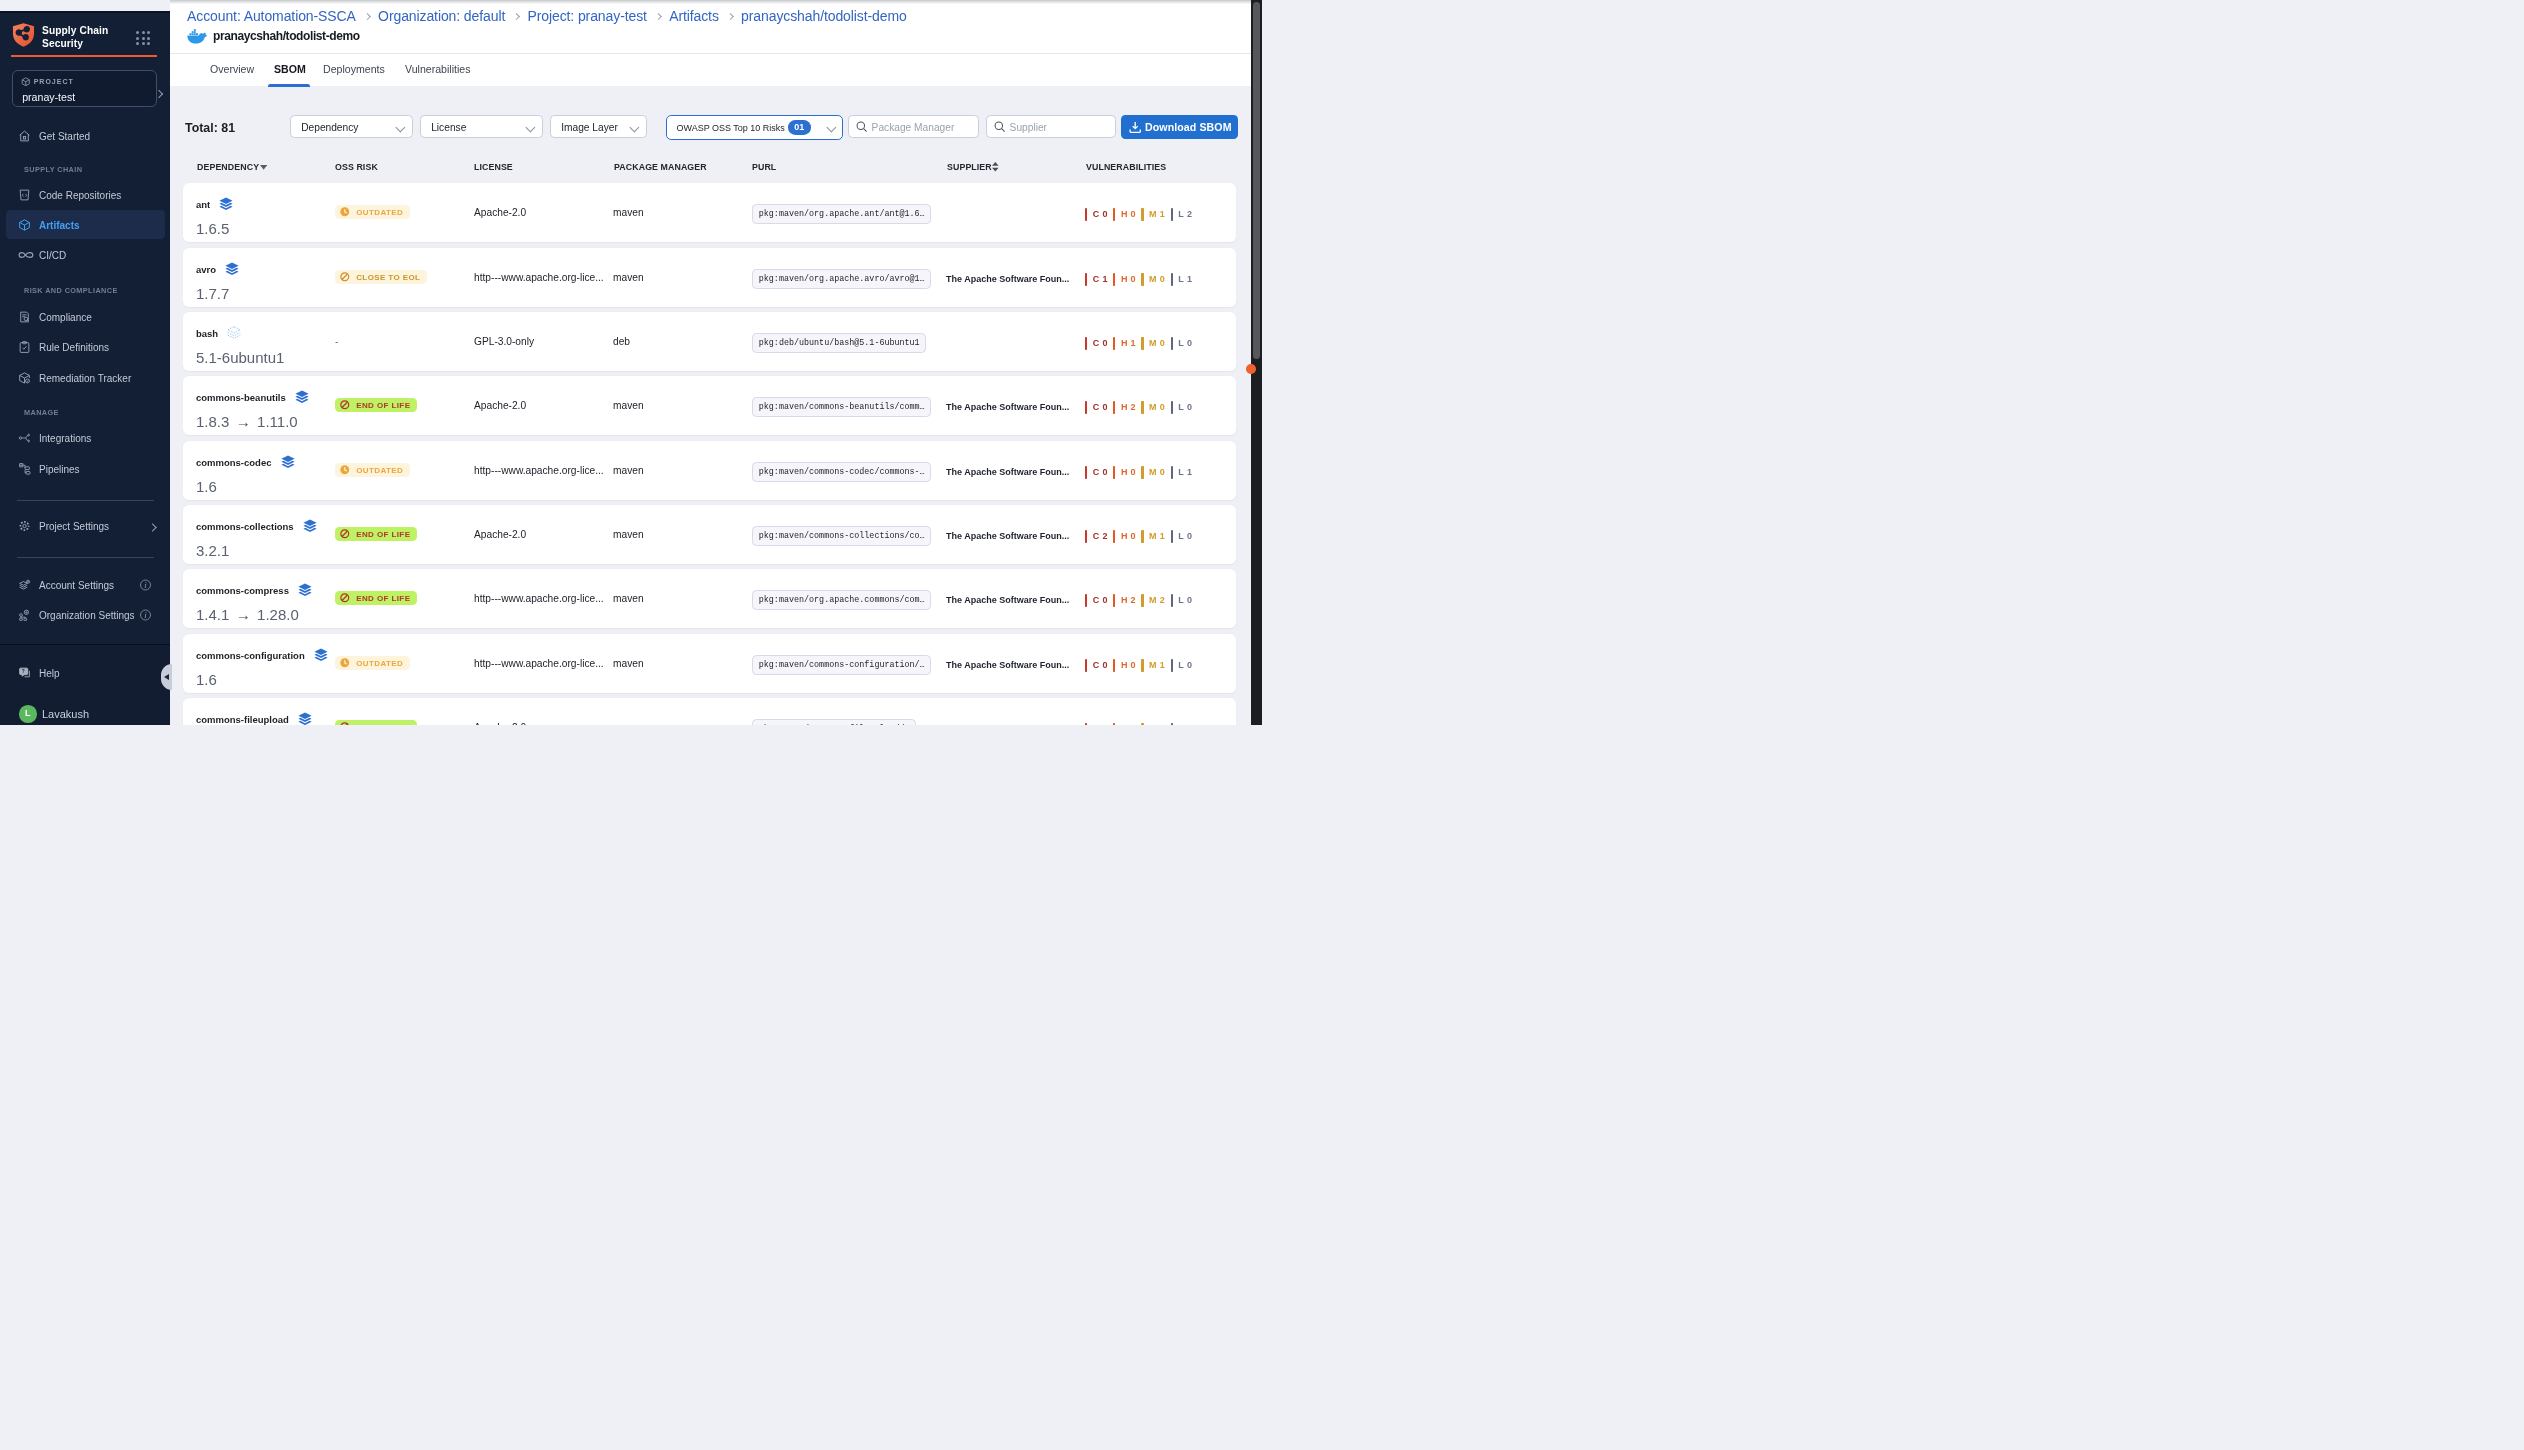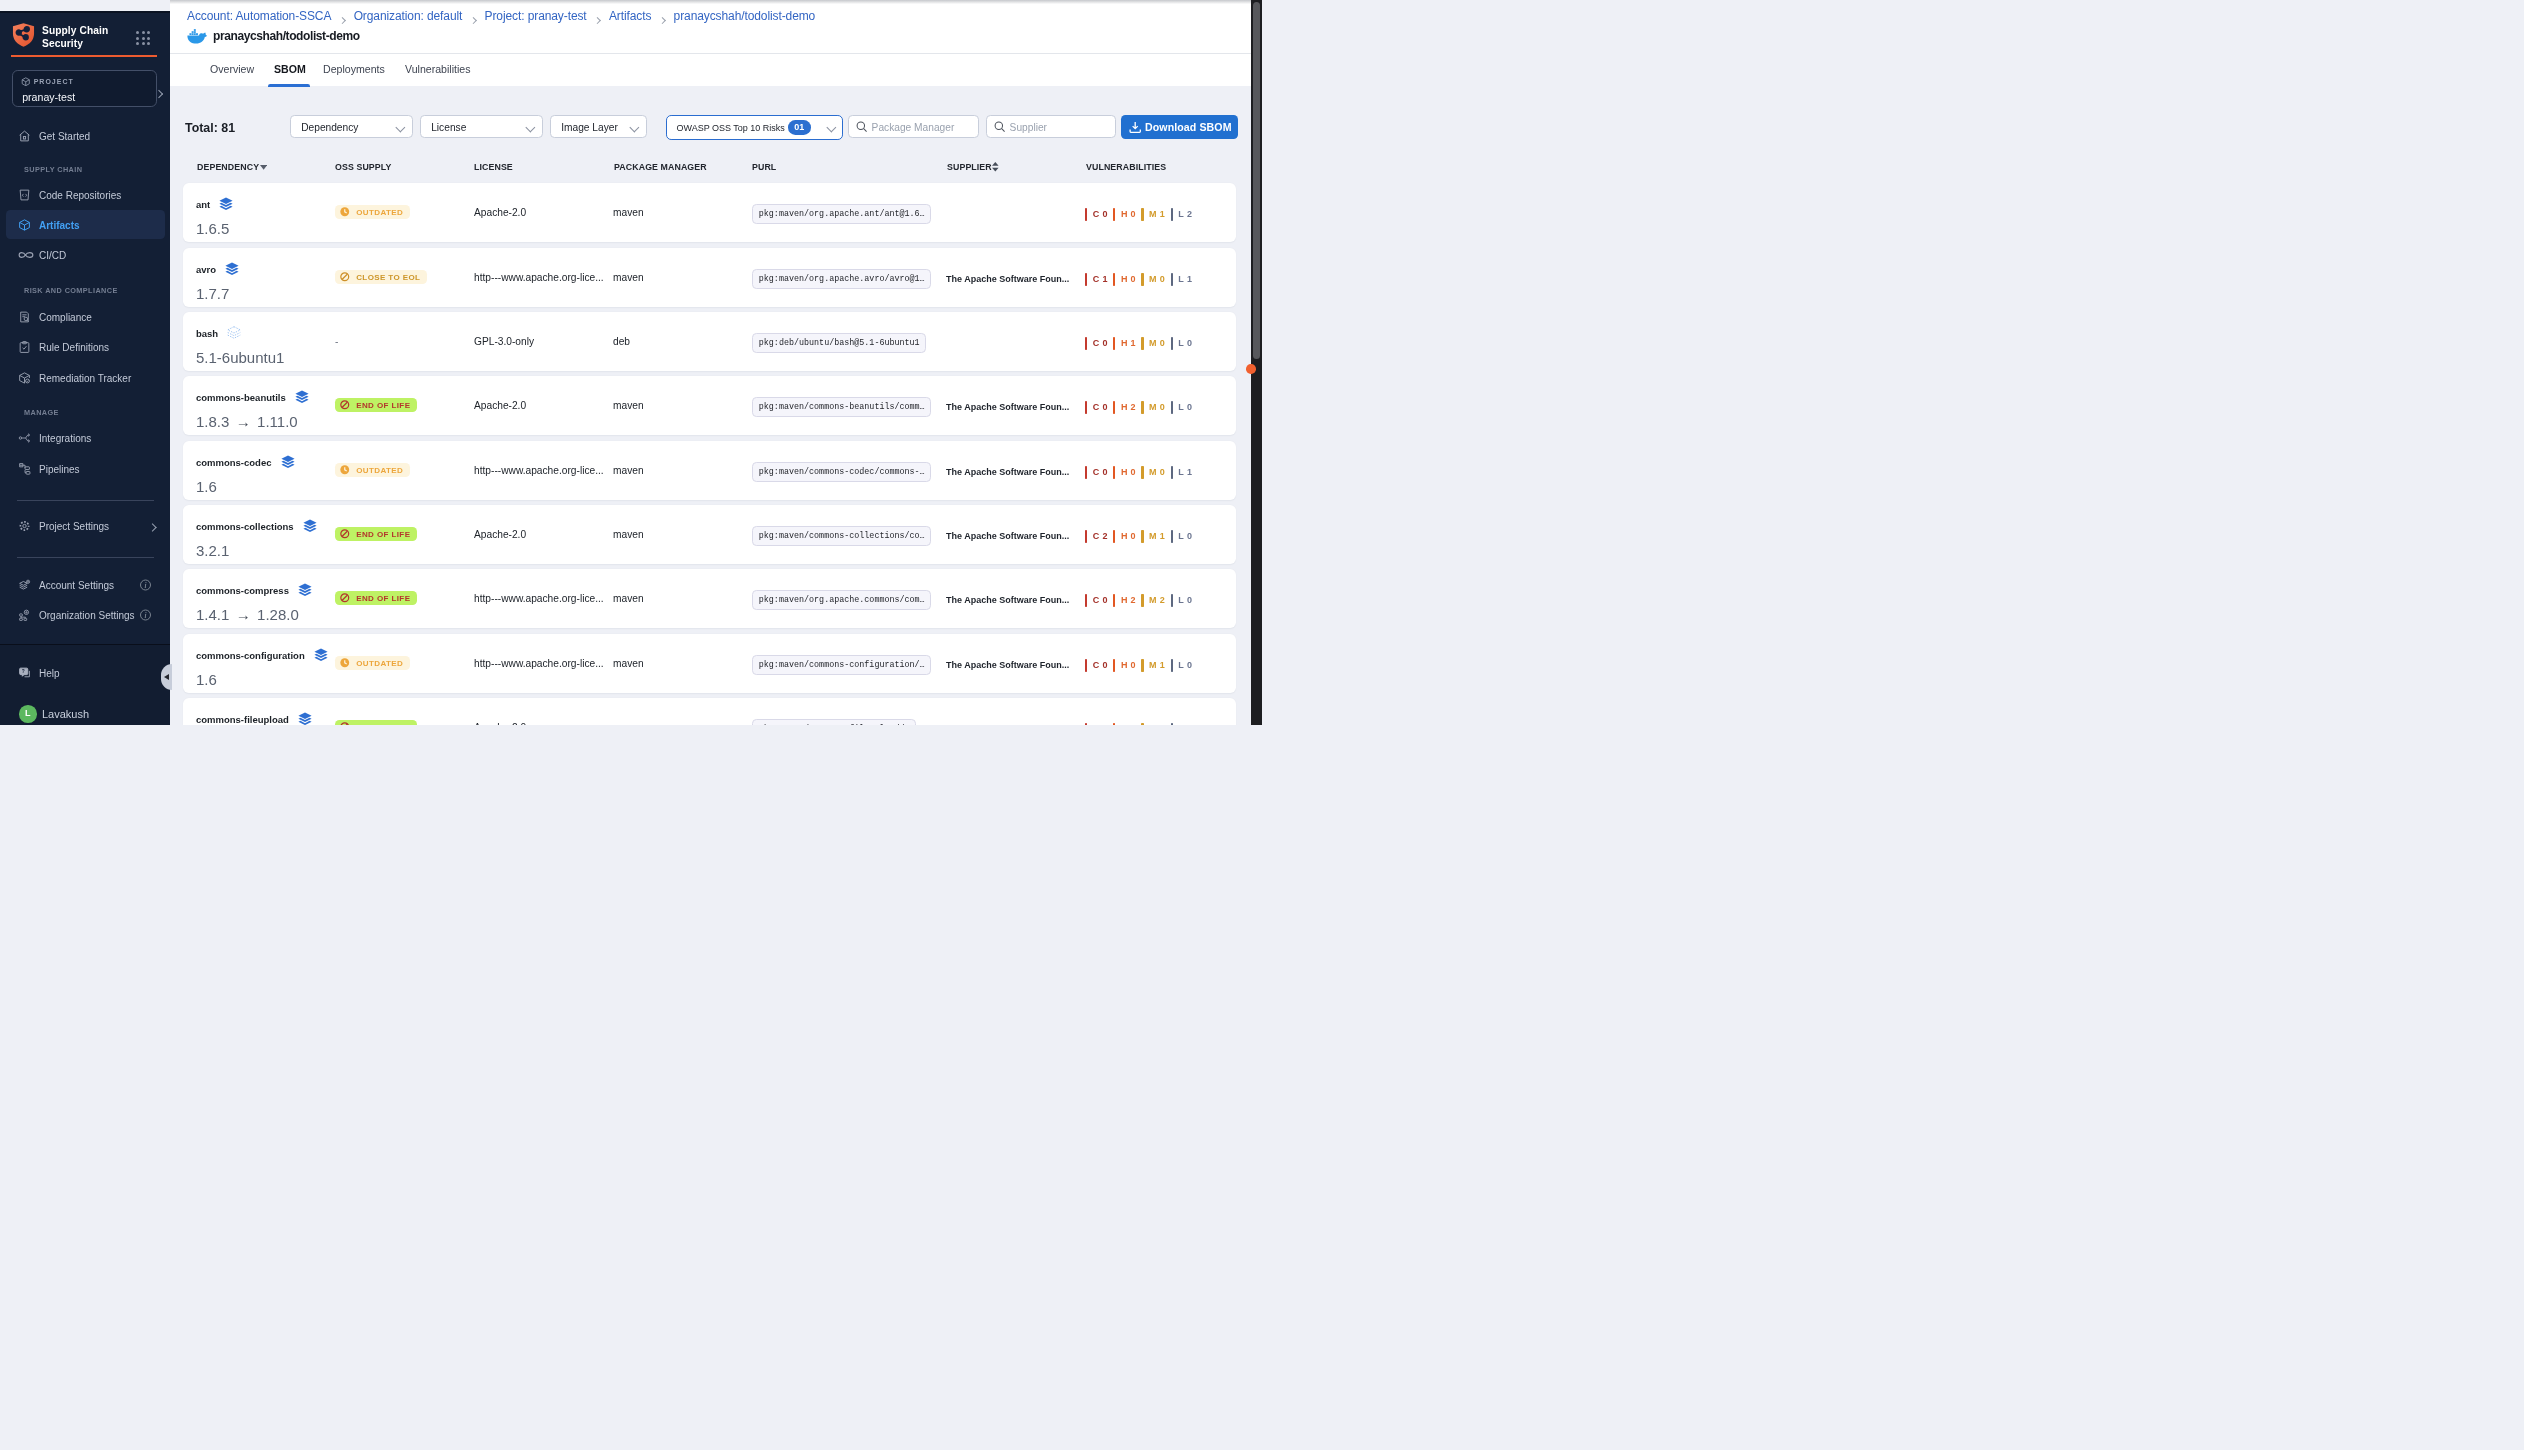--- a/index.html
+++ b/index.html
@@ -26,21 +26,21 @@
 .info-ic { position:absolute; left:140px; top:50%; transform:translateY(-50%); width:11px; height:11px; border:0.9px solid #79828f; border-radius:50%; color:#79828f; font-size:7.3px; text-align:center; line-height:9.5px; font-family:"Liberation Serif",serif; font-style:italic; font-weight:bold;}
 .chev-r { position:absolute; left:148px; top:50%; transform:translateY(-50%); width:5.8px; height:5.8px; border-right:1.2px solid #97a0b1; border-top:1.2px solid #97a0b1; }
 #bottommod { position:absolute; left:0; top:633px; width:170px; height:93px; background:#121d31; border-top:1.5px solid #090e1a; }
 .avatar { position:absolute; left:19px; top:694px; width:17.5px; height:17.5px; border-radius:50%; background:#5cb85f; color:#fff; font-size:9px; font-weight:bold; text-align:center; line-height:17.5px; }
 #collapse-handle { position:absolute; left:161px; top:653px; width:11px; height:26px; background:#c7cdda; border-radius:13px 0 0 13px; }
 #collapse-handle:after { content:""; position:absolute; left:2.9px; top:9.5px; border-right:5.1px solid #23262e; border-top:3.7px solid transparent; border-bottom:3.7px solid transparent; }
 
 
 #header { position:absolute; left:170px; top:0; width:1081px; height:86px; background:#fff; }
 #header .topgrad { position:absolute; top:0; left:0; right:0; height:3.7px; background:linear-gradient(#c6c8cc,#fdfdfd); }
-#crumbs { position:absolute; left:17px; top:9.5px; height:13px; display:flex; align-items:flex-end; font-size:12px; color:#3365c3; letter-spacing:-0.1px; }
+#crumbs { position:absolute; left:17px; top:9.5px; height:13px; display:flex; align-items:center; font-size:14px; color:#3365c3; letter-spacing:-0.1px; }
 #crumbs .sep { margin:0 8.8px; width:4.7px; height:4.7px; border-right:1.2px solid #9aa1ad; border-top:1.2px solid #9aa1ad; transform:rotate(45deg); }
 #title { position:absolute; left:43px; top:29px; font-size:12px; font-weight:bold; color:#171b22; letter-spacing:-0.4px;}
 #hdr-div { position:absolute; left:0; top:53px; width:1081px; height:0.7px; background:#e3e6eb; }
 .tab { position:absolute; top:63px; font-size:10.6px; color:#3e4451; }
 .tab.active { font-weight:bold; color:#14171d; }
 #tab-underline { position:absolute; left:98px; top:84px; width:42px; height:2.6px; background:#2b6fd3; border-radius:2.2px 2.2px 0 0; }
 
 
 #total { position:absolute; left:185px; top:121px; font-size:12.4px; font-weight:bold; color:#1a1e25; }
 .fbox { position:absolute; top:115px; height:23.4px; background:#fff; border:0.7px solid #c8cedb; border-radius:4.4px; font-size:10.2px; color:#22262e; }
@@ -327,21 +327,21 @@
   <svg class="abs" style="left:8px;top:5.8px" width="12.4" height="12.4" viewBox="0 0 17 17" fill="none" stroke="#fff" stroke-width="1.8">
       <path d="M8.5 1.5 V10 M5 7 L8.5 10.5 L12 7 M1.5 11.5 V14.5 C1.5 15 2 15.5 2.5 15.5 H14.5 C15 15.5 15.5 15 15.5 14.5 V11.5"></path>
     </svg>
   <span>Download SBOM</span>
 </div>
 
 <div class="th" style="left:197px">DEPENDENCY</div>
 <svg class="abs" style="left:260px;top:165px" width="7.3" height="5.1" viewBox="0 0 10 7">
     <path d="M0 0 H10 L5 6.5 Z" fill="#565d6a"></path>
   </svg>
-<div class="th" style="left:335px">OSS SUPPLY</div>
+<div class="th" style="left:335px">OSS RISK</div>
 <div class="th" style="left:474px">LICENSE</div>
 <div class="th" style="left:614px">PACKAGE MANAGER</div>
 <div class="th" style="left:752px">PURL</div>
 <div class="th" style="left:947px">SUPPLIER</div>
 <svg class="abs" style="left:992px;top:162px" width="6.6" height="9.5" viewBox="0 0 9 13">
     <path d="M0 5.2 L4.5 0 L9 5.2 Z" fill="#464d59"></path>
     <path d="M0 7.8 L4.5 13 L9 7.8 Z" fill="#464d59"></path>
   </svg>
 <div class="th" style="left:1086px">VULNERABILITIES</div>
 

